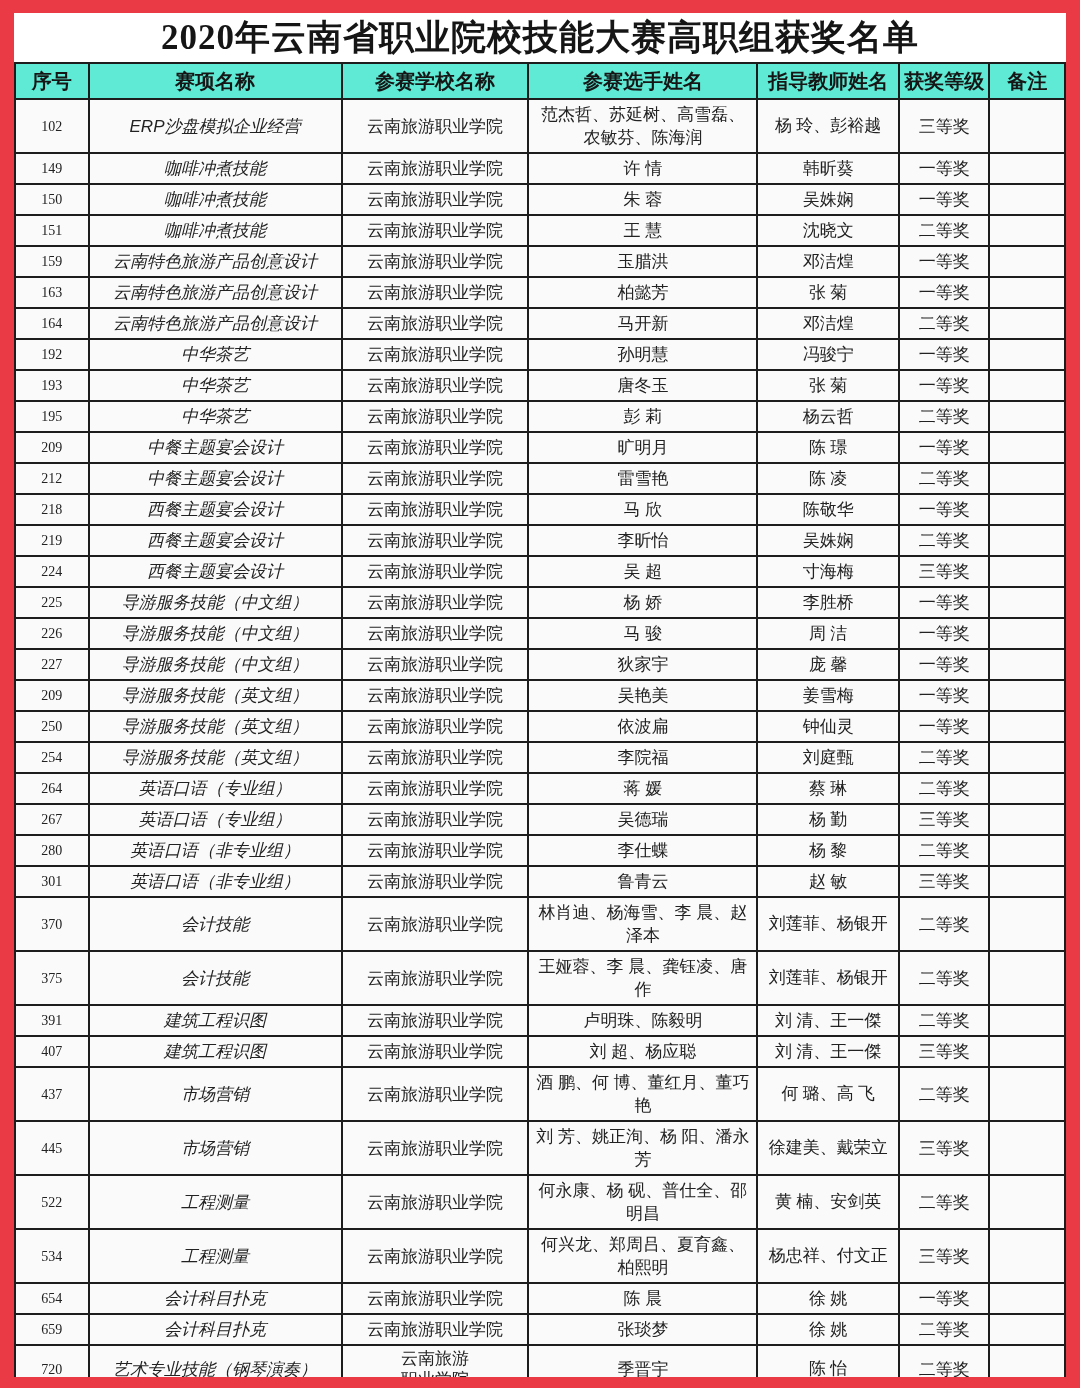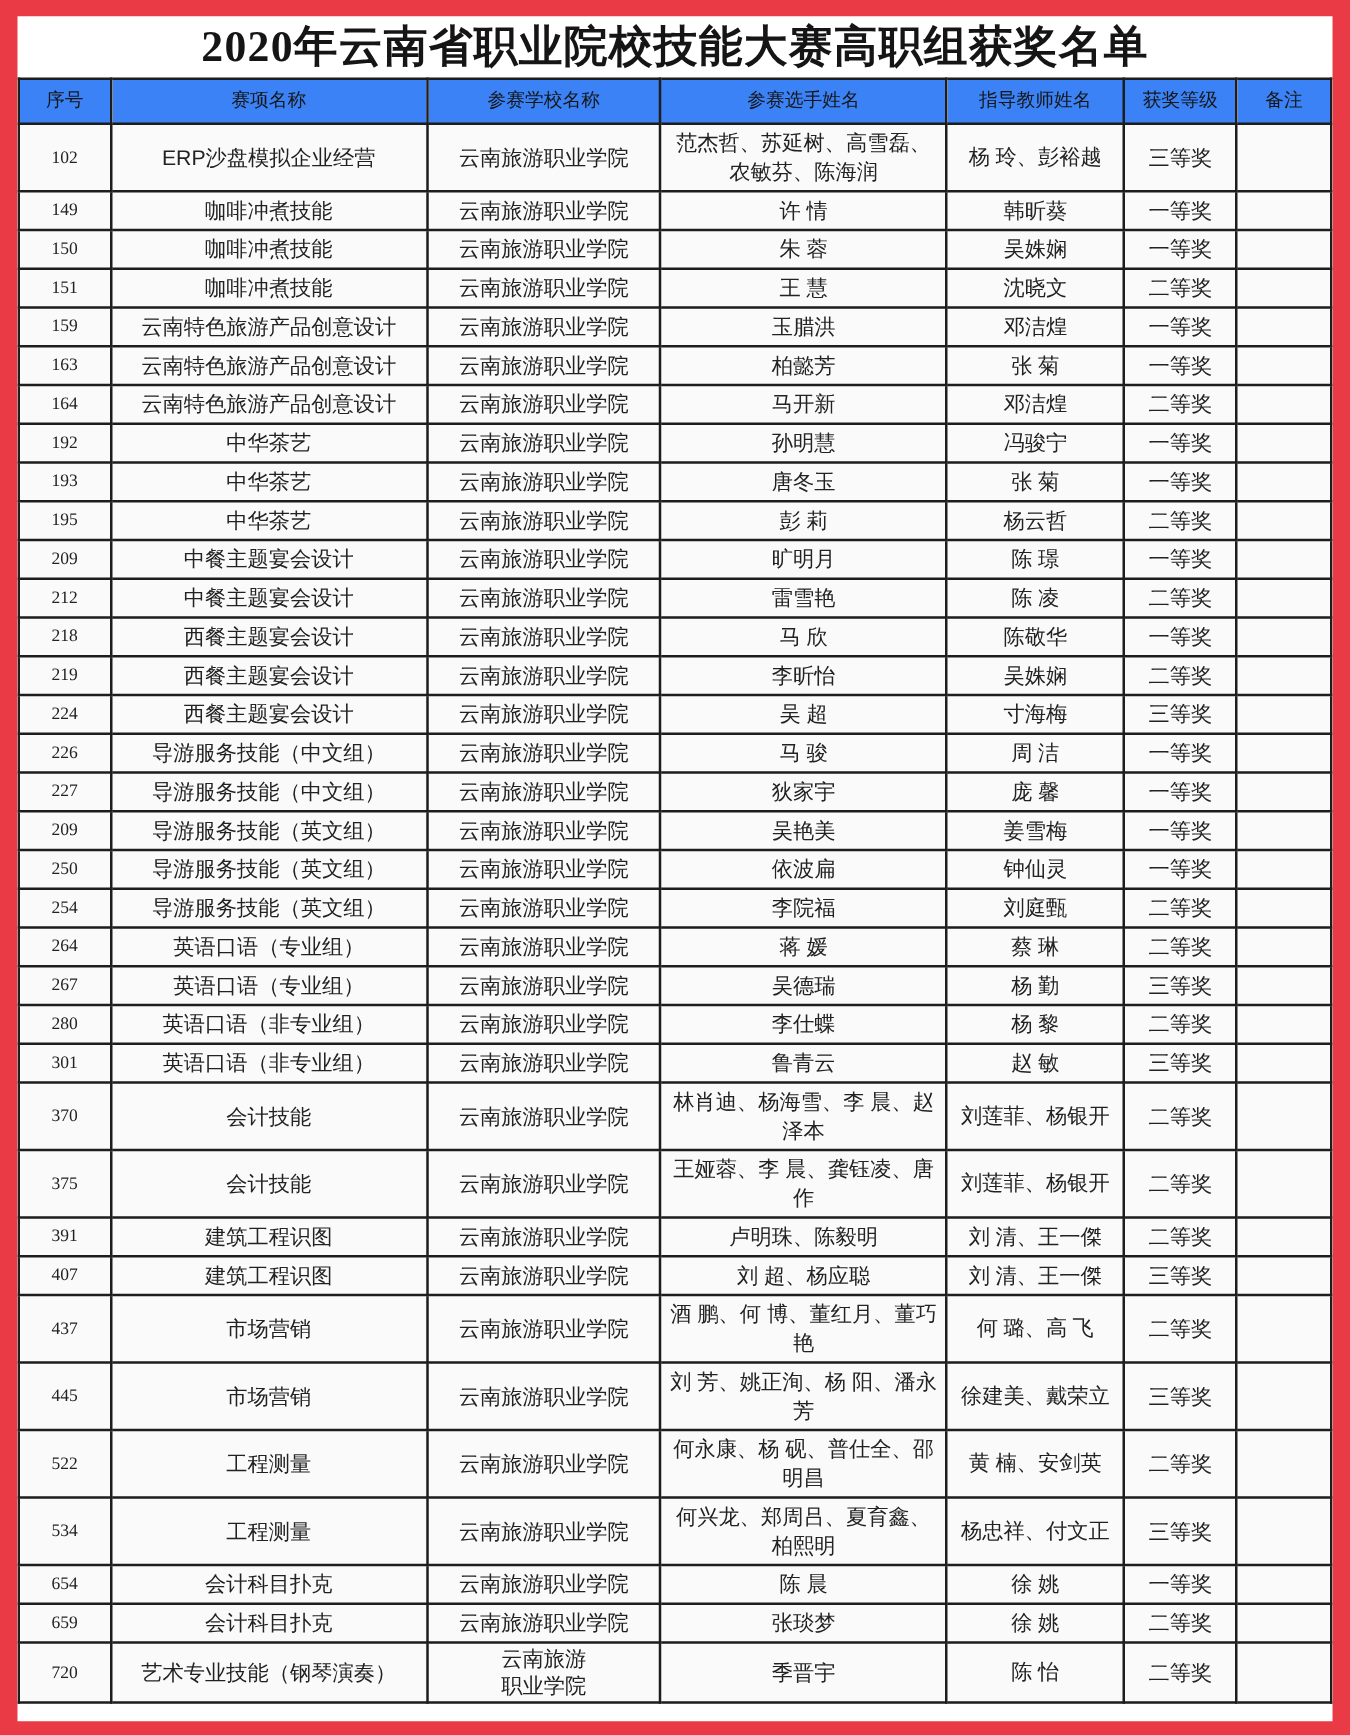--- a/index.html
+++ b/index.html
@@ -26,35 +26,35 @@
     width:100%;border-collapse:collapse;table-layout:fixed;
     background:var(--cellbg);
   }
   th,td{
     border:2px solid var(--grid);
     text-align:center;vertical-align:middle;
     color:var(--textcol);
     overflow:hidden;
   }
   th{
-    font-size:15px;font-weight:normal;color:#161616;
-    padding:6px 2px;line-height:22px;background:#3b82f6;
+    font-size:20px;font-weight:bold;color:#161616;
+    padding:6px 2px;line-height:22px;background:#5eead4;
   }
   td{
     font-size:17px;padding:2px 4px;line-height:19px;height:22px;
     background:var(--cellbg);
   }
   td.cell-no{
     font-family:"Liberation Serif","DejaVu Serif",serif;
     font-size:14px;
   }
   td.cell-contestants{line-height:23px;padding:3px 6px;}
   td.cell-teachers{line-height:22px;font-family:Liberation Serif, serif;}
   td.cell-school{white-space:pre-line;line-height:21px;}
-  td.cell-event{letter-spacing:0px;}
+  td.cell-event{letter-spacing:0px;font-style:italic;}
 </style>
 </head>
 <body>
 
 <div class="frame">
   <div class="page">
     <h1 class="title">2020年云南省职业院校技能大赛高职组获奖名单</h1>
     <table>
       <colgroup>
         <col style="width:7.0%">
@@ -206,20 +206,29 @@
           <tr>
             <td class="cell-no">224</td>
             <td class="cell-event">西餐主题宴会设计</td>
             <td class="cell-school">云南旅游职业学院</td>
             <td class="cell-contestants">吴 超</td>
             <td class="cell-teachers">寸海梅</td>
             <td class="cell-award">三等奖</td>
             <td class="cell-remark"></td>
           </tr>
           <tr>
+            <td class="cell-no">225</td>
+            <td class="cell-event">导游服务技能（中文组）</td>
+            <td class="cell-school">云南旅游职业学院</td>
+            <td class="cell-contestants">杨 娇</td>
+            <td class="cell-teachers">李胜桥</td>
+            <td class="cell-award">一等奖</td>
+            <td class="cell-remark"></td>
+          </tr>
+          <tr>
             <td class="cell-no">226</td>
             <td class="cell-event">导游服务技能（中文组）</td>
             <td class="cell-school">云南旅游职业学院</td>
             <td class="cell-contestants">马 骏</td>
             <td class="cell-teachers">周 洁</td>
             <td class="cell-award">一等奖</td>
             <td class="cell-remark"></td>
           </tr>
           <tr>
             <td class="cell-no">227</td>

